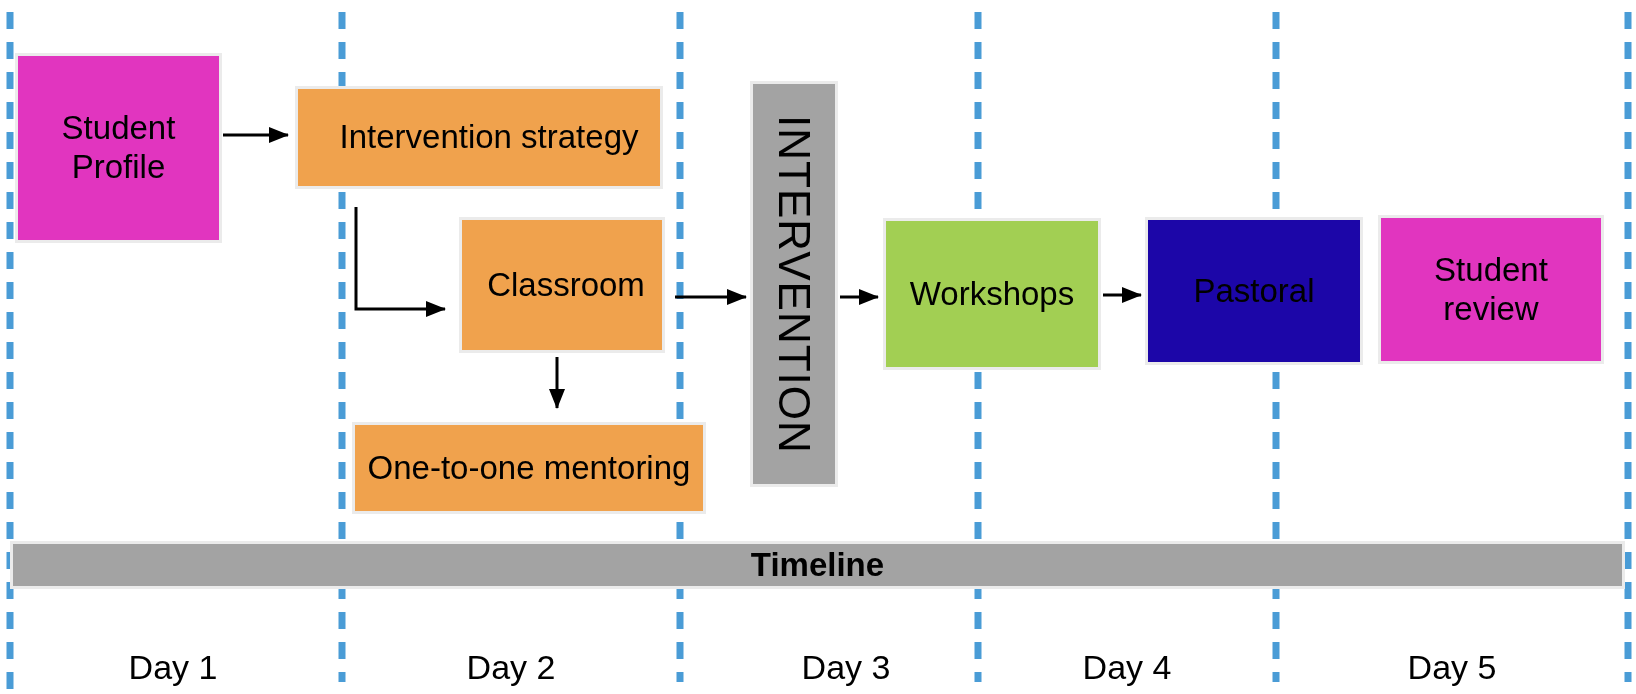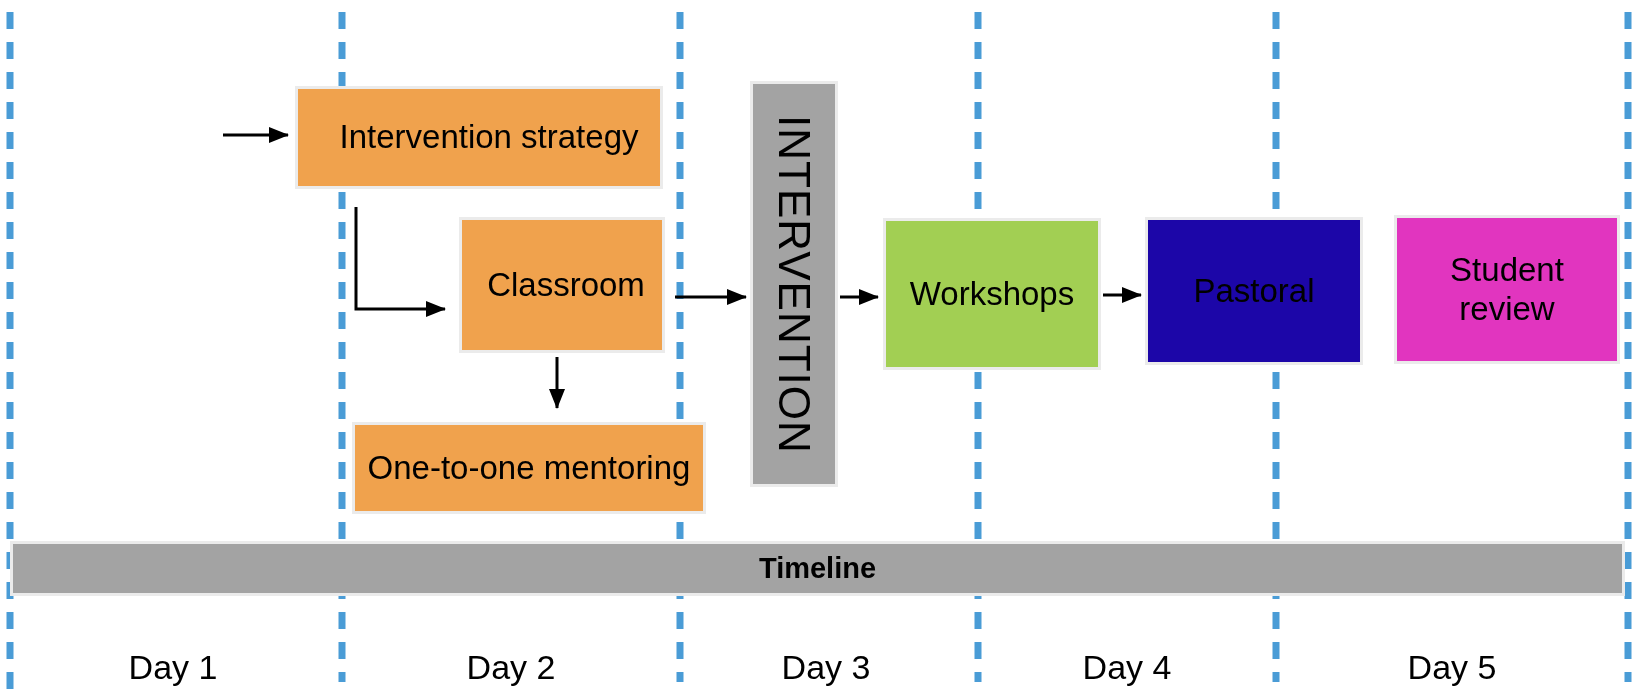--- a/index.html
+++ b/index.html
@@ -44,53 +44,53 @@
   .navy    { background: var(--navy); justify-content: center; }
   .grayfill{ background: var(--gray); }
 
   .box-student-profile { left: 15px;  top: 53px;  width: 207px; height: 190px; }
   .box-student-profile .lbl { max-width: 170px; }
   .box-intervention-strategy { left: 295px; top: 86px;  width: 368px; height: 103px; padding-left: 20px; }
   .box-classroom { left: 459px; top: 217px; width: 206px; height: 136px; padding-left: 8px; }
   .box-one-to-one { left: 352px; top: 410px; width: 354px; height: 92px; margin-top: 12px; }
   .box-workshops { left: 883px; top: 218px; width: 218px; height: 152px; }
   .box-pastoral { left: 1145px; top: 217px; width: 218px; height: 148px; }
-  .box-student-review { left: 1378px; top: 215px; width: 226px; height: 149px; margin-left: 16px; }
+  .box-student-review { left: 1378px; top: 215px; width: 226px; height: 149px; }
   .box-student-review .lbl { max-width: 165px; }
 
   .box-intervention-vert {
     left: 750px; top: 81px; width: 88px; height: 406px;
     font-size: 44px;
   }
   .box-intervention-vert .lbl {
     writing-mode: vertical-rl;
     text-orientation: mixed;
     letter-spacing: 1px;
     white-space: nowrap;
   }
 
   .timeline-bar {
-    left: 10px; top: 541px; width: 1615px; height: 55px;
+    left: 10px; top: 541px; width: 1615px; height: 48px;
     font-weight: bold;
-    font-size: 29px;
+    font-size: 33px;
     text-align: right;
   }
 
   .day-label {
     position: absolute;
     top: 648px;
     width: 220px;
     height: 40px;
     text-align: center;
     font-size: 34px;
     color: var(--text);
   }
   .day-1 { left: 63px; }
   .day-2 { left: 401px; }
-  .day-3 { left: 716px; }
+  .day-3 { left: 736px; }
   .day-4 { left: 1017px; }
   .day-5 { left: 1342px; }
 </style>
 </head>
 <body>
 
 <div class="canvas">
 
   <svg class="layer bg-layer" width="1636" height="694" viewBox="0 0 1636 694">
     <g stroke="#4A9CD6" stroke-width="7" stroke-dasharray="17 13" fill="none">
@@ -98,20 +98,23 @@
       <line x1="342" y1="12" x2="342" y2="682"></line>
       <line x1="680" y1="12" x2="680" y2="682"></line>
       <line x1="978" y1="12" x2="978" y2="682"></line>
       <line x1="1276" y1="12" x2="1276" y2="682"></line>
       <line x1="1628" y1="12" x2="1628" y2="682"></line>
     </g>
   </svg>
 
   <div class="layer node-layer">
 
+    <div class="box magenta box-student-profile">
+      <span class="lbl">Student Profile</span>
+    </div>
 
     <div class="box orange box-intervention-strategy">
       <span class="lbl">Intervention strategy</span>
     </div>
 
     <div class="box orange box-classroom">
       <span class="lbl">Classroom</span>
     </div>
 
     <div class="box orange box-one-to-one">

